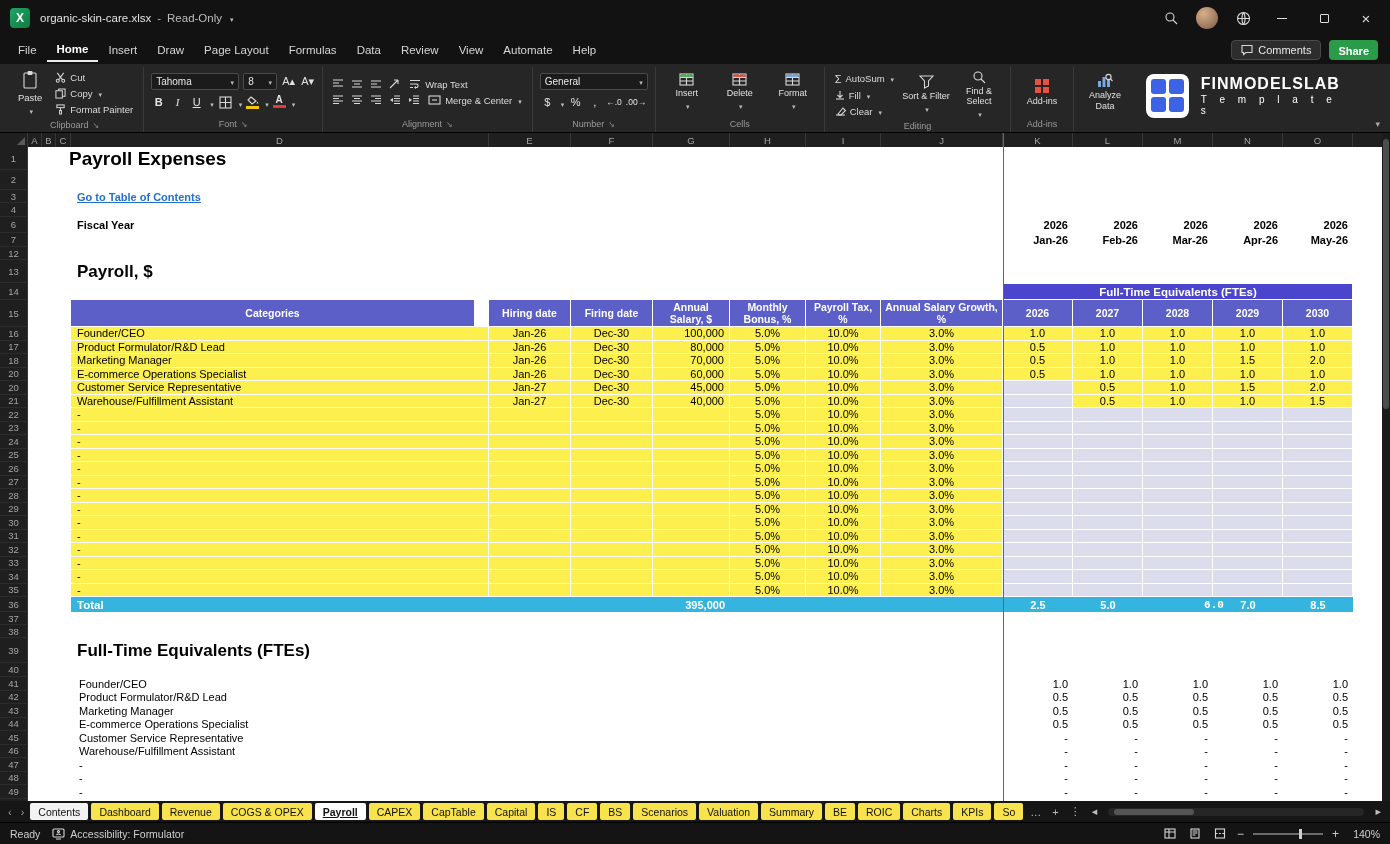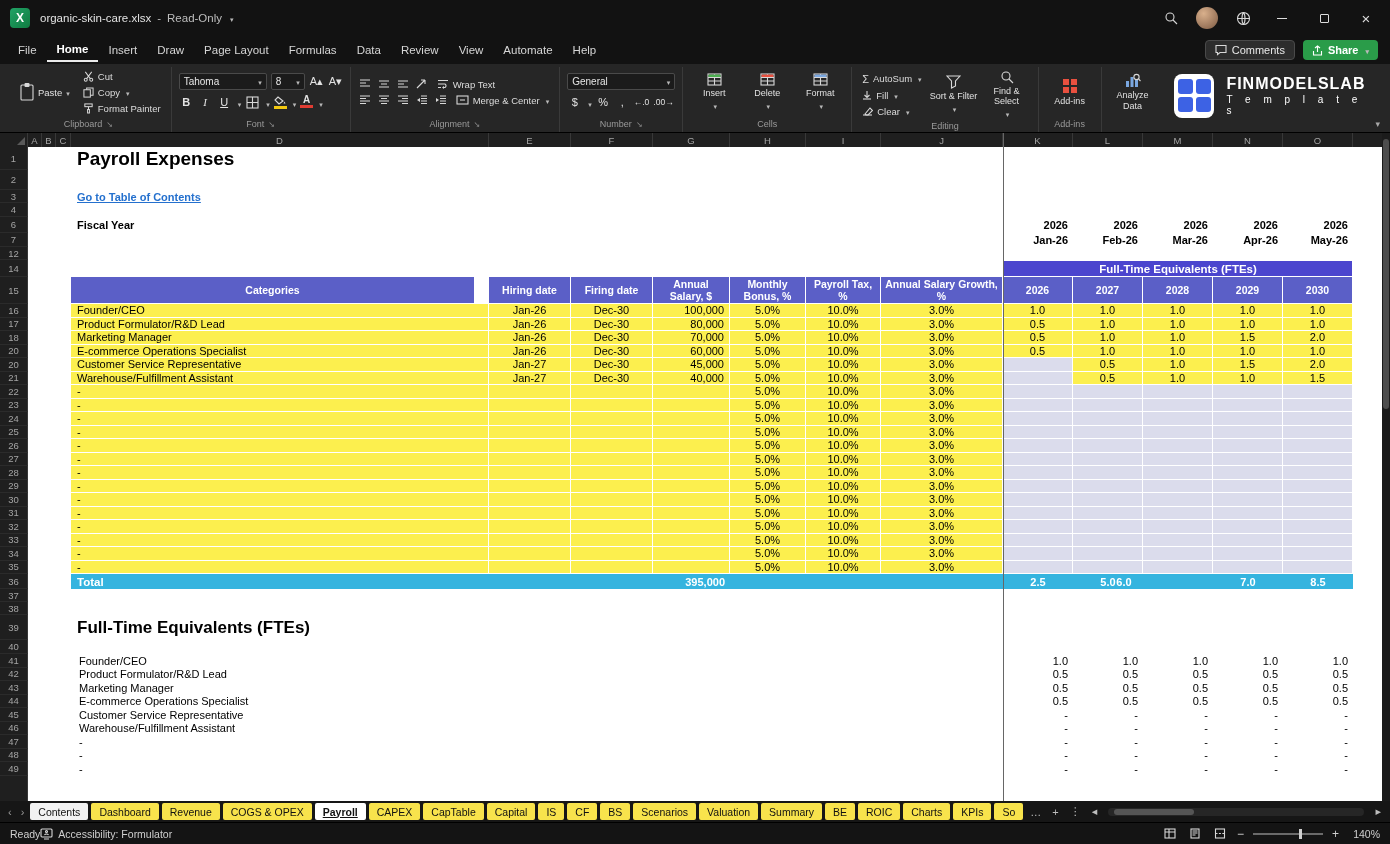--- a/index.html
+++ b/index.html
@@ -30,37 +30,37 @@
   
   .menubar { height:28px; display:flex; align-items:center; justify-content:space-between;
     padding:0 8px; background:#121212; flex:none; }
   .menu-items { display:flex; align-items:center;justify-content:center; }
   .menu-item { padding:5px 10px; font-size:11.5px; color:#d6d6d6; cursor:pointer; }
   .menu-item.active { color:#fff; font-weight:bold; border-bottom:2px solid #eaeaea; }
   .menu-right { display:flex; align-items:center; gap:8px; padding-right:4px; }
   .pill { height:20px; display:flex; align-items:center; gap:5px; padding:0 9px;
     border-radius:4px; font-size:11px; cursor:pointer; }
   .comments-btn { background:#2d2d2d; border:1px solid #4a4a4a; color:#e8e8e8; }
-  .share-btn { background:var(--share-green,#2A9C49); color:#fff; font-weight:bold; }
+  .share-btn { background:var(--share-green,#2A9C49); color:#fff; font-weight:bold;flex-direction:column; }
 
   
   .ribbon { height:69px; background:#262626; display:flex; align-items:stretch;
     padding:3px 6px 0 6px; position:relative; flex:none; border-bottom:1px solid #000; }
   .rgroup { display:flex; flex-direction:column; padding:1px 7px; }
   .rgroup + .rgroup { border-left:1px solid #3a3a3a; }
   .rgroup-body { flex:1; display:flex; align-items:center; gap:5px; }
   .rgroup-label { height:15px; font-size:9px; color:#9a9a9a; display:flex;
     align-items:center; justify-content:center; gap:4px; }
   .launch::after { content:"↘"; font-size:8px; color:#8d8d8d; }
   .chev::after { content:"▾"; font-size:7px; color:#b8b8b8; margin-left:2px; }
   .rcol { display:flex; flex-direction:column; gap:3px; }
   .rrow { display:flex; align-items:center; gap:4px; }
   .rsmall { display:flex; align-items:center; gap:4px; font-size:9.5px; color:#dcdcdc;
     padding:1px 3px; border-radius:3px; cursor:pointer; white-space:nowrap; }
-  .rbtn { display:flex; flex-direction:row; align-items:center; justify-content:center;
+  .rbtn { display:flex; flex-direction:column; align-items:center; justify-content:center;
     color:#e0e0e0; font-size:9.5px; gap:2px; padding:2px 5px; border-radius:3px; cursor:pointer; }
   .rbig { width:48px; display:flex; flex-direction:column; align-items:center;
     text-align:center; color:#e0e0e0; font-size:9px; line-height:1.15; gap:2px;
     cursor:pointer; padding:2px 0; }
   .combo { background:#1b1b1b; border:1px solid #4a4a4a; color:#e6e6e6; font-size:10px;
     height:17px; display:flex; align-items:center; justify-content:space-between;
     padding:0 4px; border-radius:2px; cursor:pointer; }
   .glyph-btn { min-width:15px; text-align:center; font-size:11px; color:#e2e2e2;
     cursor:pointer; display:flex; align-items:center; justify-content:center; }
   .glyph-btn.b { font-weight:bold; }
@@ -139,21 +139,21 @@
   .tab.light { background:#f2f2f2; }
   .tab.active { background:#fff; font-weight:bold; text-decoration:underline; }
   .tab-ctrl { color:#bdbdbd; font-size:11px; padding:0 4px; cursor:pointer; }
   .hscroll { flex:1; height:8px; margin:0 4px; background:#262626; border-radius:4px; position:relative; }
   .hthumb { position:absolute; left:6px; top:1px; height:6px; width:80px; background:#555; border-radius:3px; }
 
   
   .statusbar { height:22px; background:#141414; border-top:1px solid #000;
     display:flex; align-items:center; justify-content:space-between;
     padding:0 10px; font-size:10.5px; color:#cfcfcf; flex:none; }
-  .sb-left { display:flex; align-items:center; }
+  .sb-left { display:flex; align-items:center; gap:12px; }
   .sb-right { display:flex; align-items:center; gap:9px; }
   .sb-iconbtn { display:flex; align-items:center; justify-content:center; width:16px; height:16px; cursor:pointer; }
   .zoom-track { width:70px; height:2px; background:#6a6a6a; position:relative; cursor:pointer; }
   .zoom-thumb { position:absolute; left:46px; top:-4px; width:3px; height:10px; background:#cfcfcf; }
   .zoom-label { min-width:32px; text-align:right; }
 </style>
 </head>
 <body>
 
 <div class="app">
@@ -591,21 +591,21 @@
         <div class="col-h" style="width: 70px;">L</div>
         <div class="col-h" style="width: 70px;">M</div>
         <div class="col-h" style="width: 70px;">N</div>
         <div class="col-h" style="width: 70px;">O</div>
         <div class="col-h" style="flex: 1 1 0%;"></div>
       </div>
     <div id="grid">
         <div class="gutter-bg"></div>
         <div class="grid-row" style="height: 23px;">
           <div class="row-num">1</div>
-          <div class="cell sheet-title al" style="left: 71px; width: 932px;">Payroll Expenses</div>
+          <div class="cell sheet-title al" style="left: 63px; width: 932px;">Payroll Expenses</div>
         </div>
         <div class="grid-row" style="height: 20px;">
           <div class="row-num">2</div>
         </div>
         <div class="grid-row" style="height: 13px;">
           <div class="row-num">3</div>
           <div class="cell toc-link al" style="left: 71px; width: 932px;">Go to Table of Contents</div>
         </div>
         <div class="grid-row" style="height: 14px;">
           <div class="row-num">4</div>
@@ -622,20 +622,24 @@
         <div class="grid-row" style="height: 14px;">
           <div class="row-num">7</div>
           <div class="cell bold ar" style="left: 1003px; width: 70px;">Jan-26</div>
           <div class="cell bold ar" style="left: 1073px; width: 70px;">Feb-26</div>
           <div class="cell bold ar" style="left: 1143px; width: 70px;">Mar-26</div>
           <div class="cell bold ar" style="left: 1213px; width: 70px;">Apr-26</div>
           <div class="cell bold ar" style="left: 1283px; width: 70px;">May-26</div>
         </div>
         <div class="grid-row" style="height: 13px;">
           <div class="row-num">12</div>
+        </div>
+        <div class="grid-row" style="height: 23px;">
+          <div class="row-num">13</div>
+          <div class="cell section-heading al" style="left: 71px; width: 659px;">Payroll, $</div>
         </div>
         <div class="grid-row" style="height: 17px;">
           <div class="row-num">14</div>
           <div class="cell fte-banner" style="left: 1003px; width: 350px;">Full-Time Equivalents (FTEs)</div>
         </div>
         <div class="grid-row" style="height: 27px;">
           <div class="row-num">15</div>
           <div class="cell th" style="left: 71px; width: 404px;">Categories</div>
           <div class="cell th" style="left: 489px; width: 82px;">Hiring date</div>
           <div class="cell th" style="left: 571px; width: 82px;">Firing date</div>
@@ -949,21 +953,21 @@
           <div class="cell lav" style="left: 1213px; width: 70px;"></div>
           <div class="cell lav" style="left: 1283px; width: 70px;"></div>
         </div>
         <div class="grid-row" style="height: 15px;">
           <div class="row-num">36</div>
           <div class="cell total-bg" style="left: 71px; width: 1282px;"></div>
           <div class="cell total-label al" style="left: 71px; width: 418px;">Total</div>
           <div class="cell total-val ar" style="left: 653px; width: 77px;">395,000</div>
           <div class="cell total-val ac" style="left: 1003px; width: 70px;">2.5</div>
           <div class="cell total-val ac" style="left: 1073px; width: 70px;">5.0</div>
-          <div class="cell total-val ac" style="left: 1089px; width: 70px;">6.0</div>
+          <div class="cell total-val ac" style="left: 1179px; width: 70px; font-family: Liberation Mono, monospace;">6.0</div>
           <div class="cell total-val ac" style="left: 1213px; width: 70px;">7.0</div>
           <div class="cell total-val ac" style="left: 1283px; width: 70px;">8.5</div>
         </div>
         <div class="grid-row" style="height: 13px;">
           <div class="row-num">37</div>
         </div>
         <div class="grid-row" style="height: 13px;">
           <div class="row-num">38</div>
         </div>
         <div class="grid-row" style="height: 25px;">

